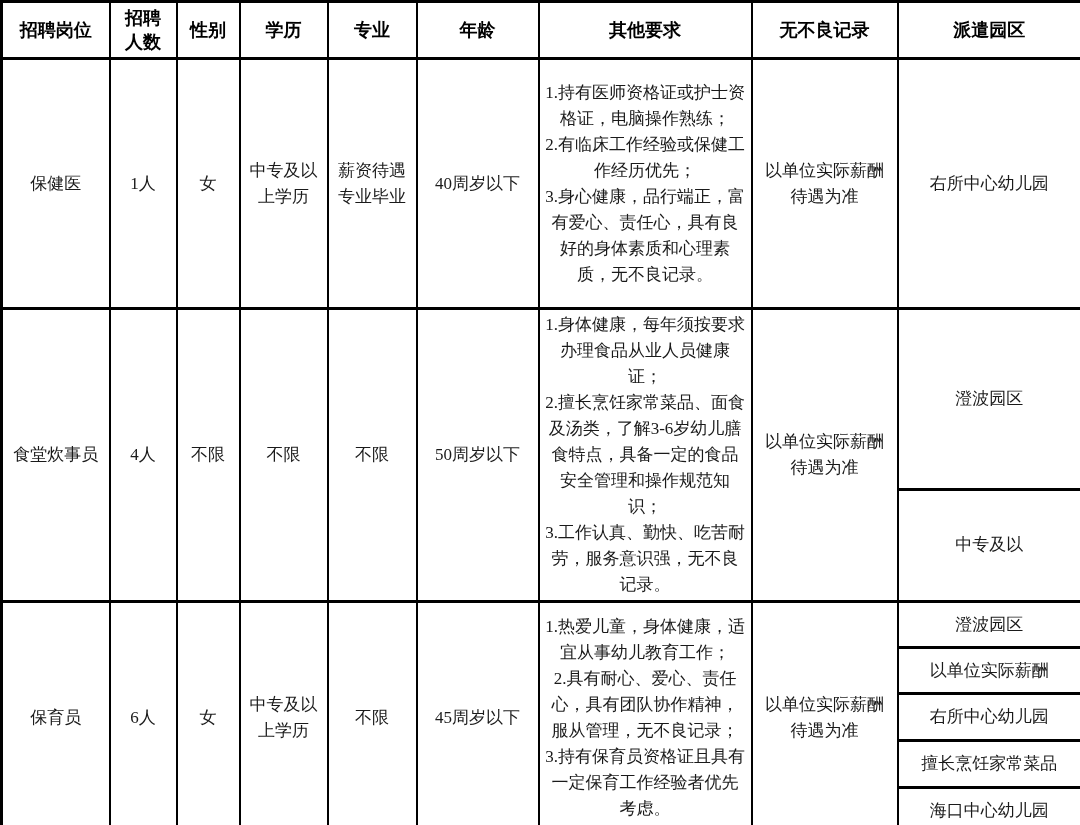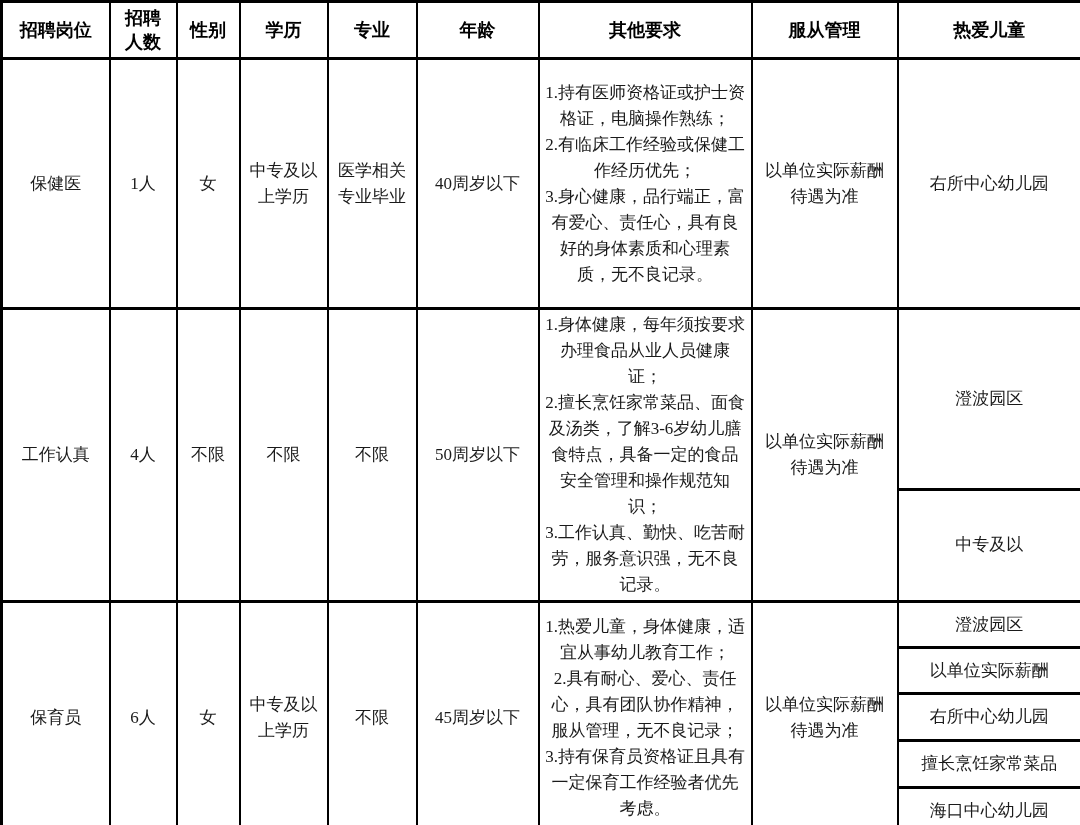--- a/index.html
+++ b/index.html
@@ -72,45 +72,45 @@
     <thead>
       <tr style="height:57px">
         <th class="pre">招聘岗位</th>
         <th class="pre">招聘
 人数</th>
         <th class="pre">性别</th>
         <th class="pre">学历</th>
         <th class="pre">专业</th>
         <th class="pre">年龄</th>
         <th class="pre">其他要求</th>
-        <th class="pre">服从管理</th>
-        <th class="pre">热爱儿童</th>
+        <th class="pre">无不良记录</th>
+        <th class="pre">派遣园区</th>
       </tr>
     </thead>
     <tbody>
 
       <tr style="height:250px">
         <td>保健医</td>
         <td>1人</td>
         <td>女</td>
         <td class="pre">中专及以
 上学历</td>
-        <td class="pre">医学相关
+        <td class="pre">薪资待遇
 专业毕业</td>
         <td>40周岁以下</td>
         <td class="req pre">1.持有医师资格证或护士资格证，电脑操作熟练；
 2.有临床工作经验或保健工作经历优先；
 3.身心健康，品行端正，富有爱心、责任心，具有良好的身体素质和心理素质，无不良记录。</td>
         <td class="pre">以单位实际薪酬
 待遇为准</td>
         <td>右所中心幼儿园</td>
       </tr>
 
       <tr style="height:176px">
-        <td rowspan="2">工作认真</td>
+        <td rowspan="2">食堂炊事员</td>
         <td rowspan="2">4人</td>
         <td rowspan="2">不限</td>
         <td rowspan="2" class="pre">不限</td>
         <td rowspan="2" class="pre">不限</td>
         <td rowspan="2">50周岁以下</td>
         <td rowspan="2" class="req pre">1.身体健康，每年须按要求办理食品从业人员健康证；
 2.擅长烹饪家常菜品、面食及汤类，了解3-6岁幼儿膳食特点，具备一定的食品安全管理和操作规范知识；
 3.工作认真、勤快、吃苦耐劳，服务意识强，无不良记录。</td>
         <td rowspan="2" class="pre">以单位实际薪酬
 待遇为准</td>

